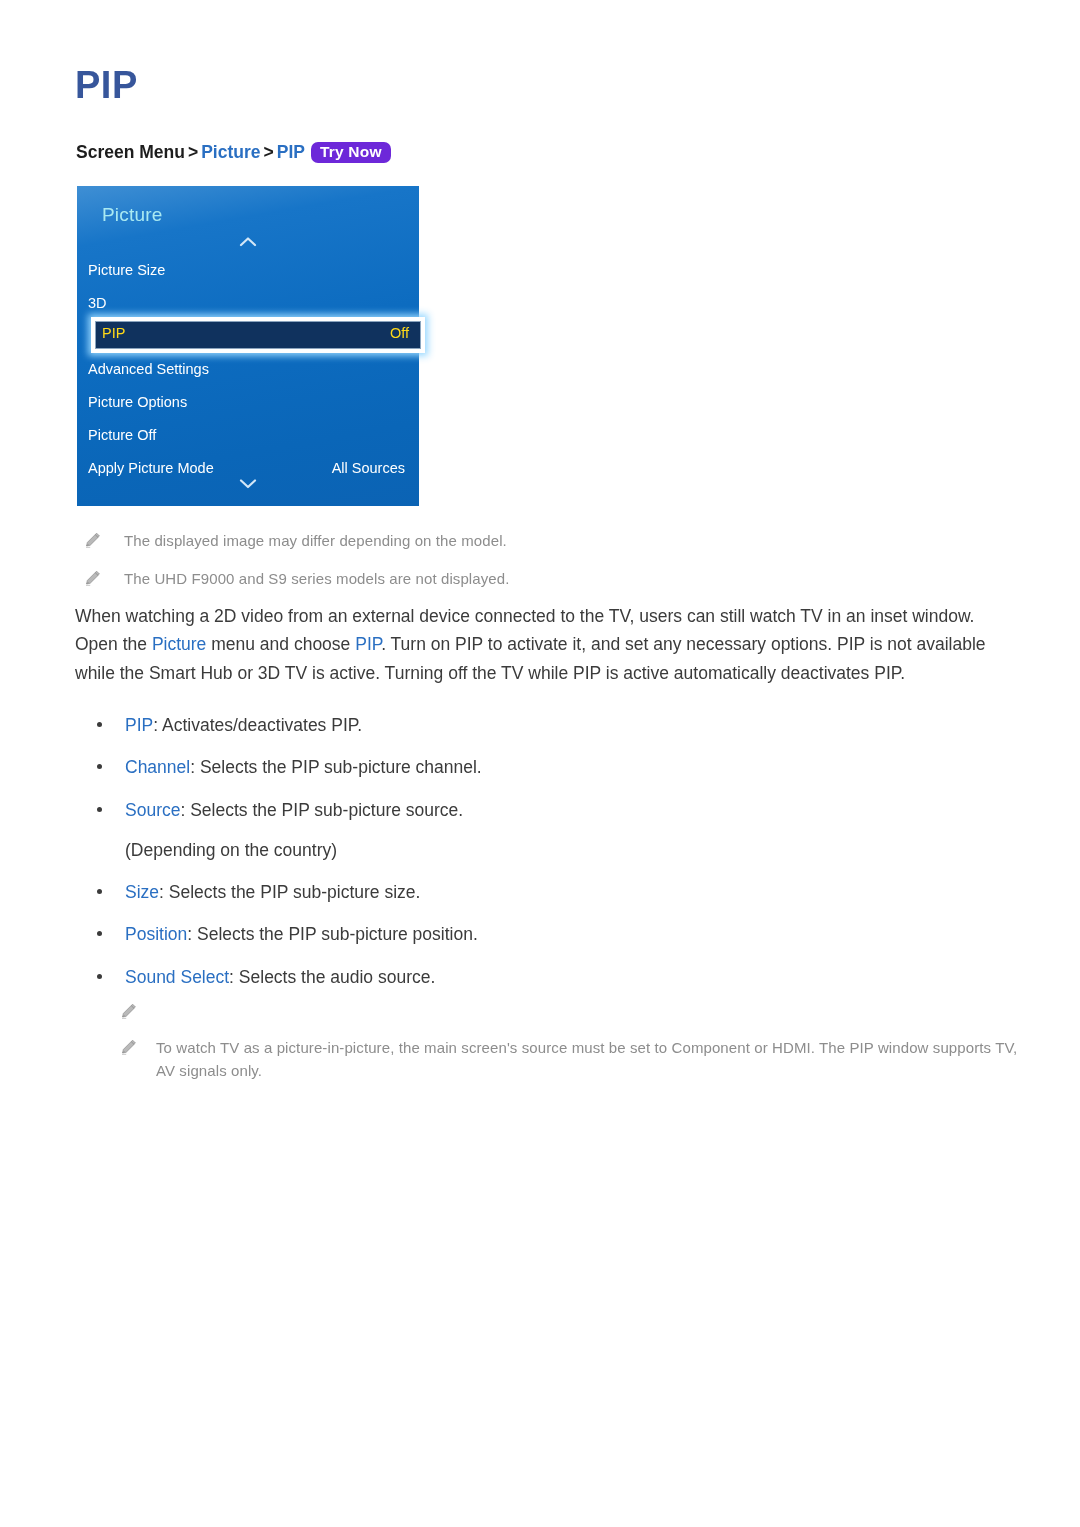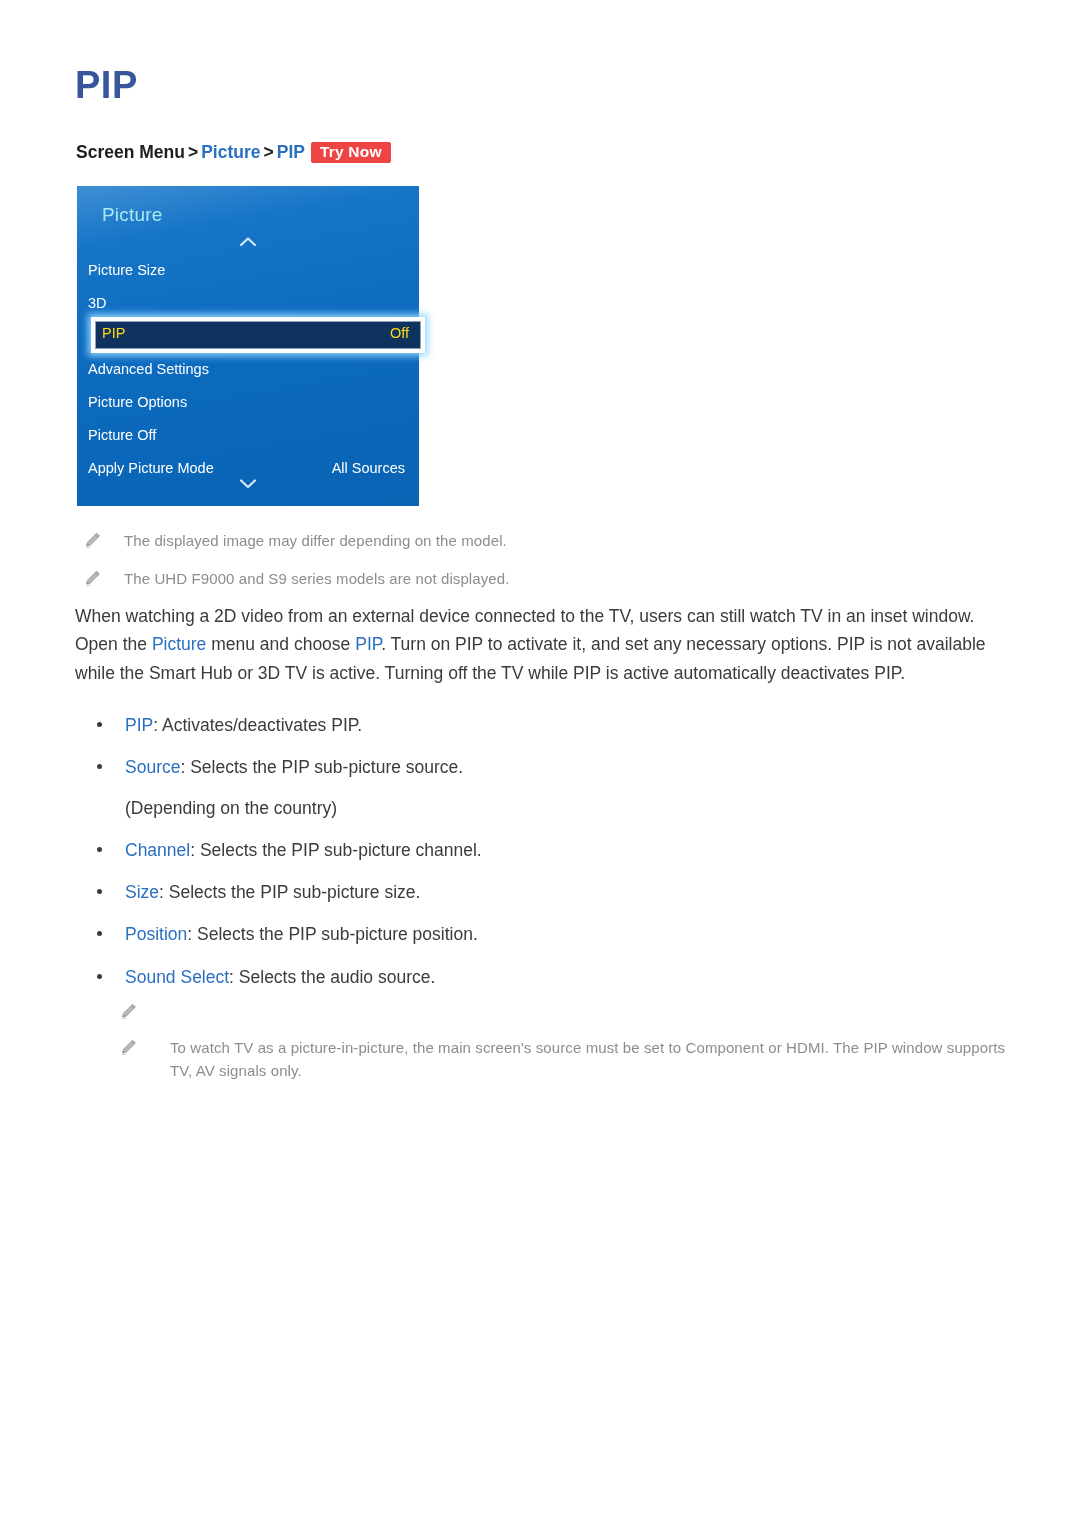--- a/index.html
+++ b/index.html
@@ -43,23 +43,23 @@
     font-size: 17.5px;
     font-weight: bold;
     color: #1d1d1d;
     white-space: nowrap;
     line-height: 1;
   }
   .breadcrumb .crumb-link { color: #2a6fc2; }
   .breadcrumb .crumb-sep { color: #1d1d1d; padding: 0 3px; }
   .try-now {
     display: inline-block;
-    background: #ef4444;
+    background: #6d28d9;
     color: #ffffff;
-    border-radius: 2px;
+    border-radius: 7px;
     padding: 2px 9px 3px 9px;
     font-size: 15.5px;
     font-weight: bold;
     margin-left: 6px;
     position: relative;
     top: -1px;
     letter-spacing: 0.2px;
   }
 
   
@@ -179,21 +179,21 @@
   }
 
   .note-a { left: 84px; top: 529px; width: 760px; }
   .note-a .note-text { margin-left: 22px; }
   .note-b { left: 84px; top: 567px; width: 760px; }
   .note-b .note-text { margin-left: 22px; }
 
   .note-c { left: 120px; top: 1000px; width: 900px; }
   .note-c .note-text { margin-left: 22px; }
   .note-d { left: 120px; top: 1036px; width: 905px; }
-  .note-d .note-text { margin-left: 32px; }
+  .note-d .note-text { margin-left: 18px; }
 
   
   .body-para {
     position: absolute;
     left: 75px;
     top: 602px;
     width: 940px;
     font-size: 17.5px;
     color: #3b3b3b;
     line-height: 1.62;
@@ -325,27 +325,27 @@
 
   <div class="bullets">
 
     <div class="bullet">
       <span class="dot"></span>
       <span class="term">PIP</span><span>: Activates/deactivates PIP.</span>
     </div>
 
     <div class="bullet">
       <span class="dot"></span>
+      <span class="term">Channel</span><span>: Selects the PIP sub-picture channel.</span>
+    </div>
+
+    <div class="bullet">
+      <span class="dot"></span>
       <span class="term">Source</span><span>: Selects the PIP sub-picture source.</span>
       <span class="sub">(Depending on the country)</span>
-    </div>
-
-    <div class="bullet">
-      <span class="dot"></span>
-      <span class="term">Channel</span><span>: Selects the PIP sub-picture channel.</span>
     </div>
 
     <div class="bullet">
       <span class="dot"></span>
       <span class="term">Size</span><span>: Selects the PIP sub-picture size.</span>
     </div>
 
     <div class="bullet">
       <span class="dot"></span>
       <span class="term">Position</span><span>: Selects the PIP sub-picture position.</span>

